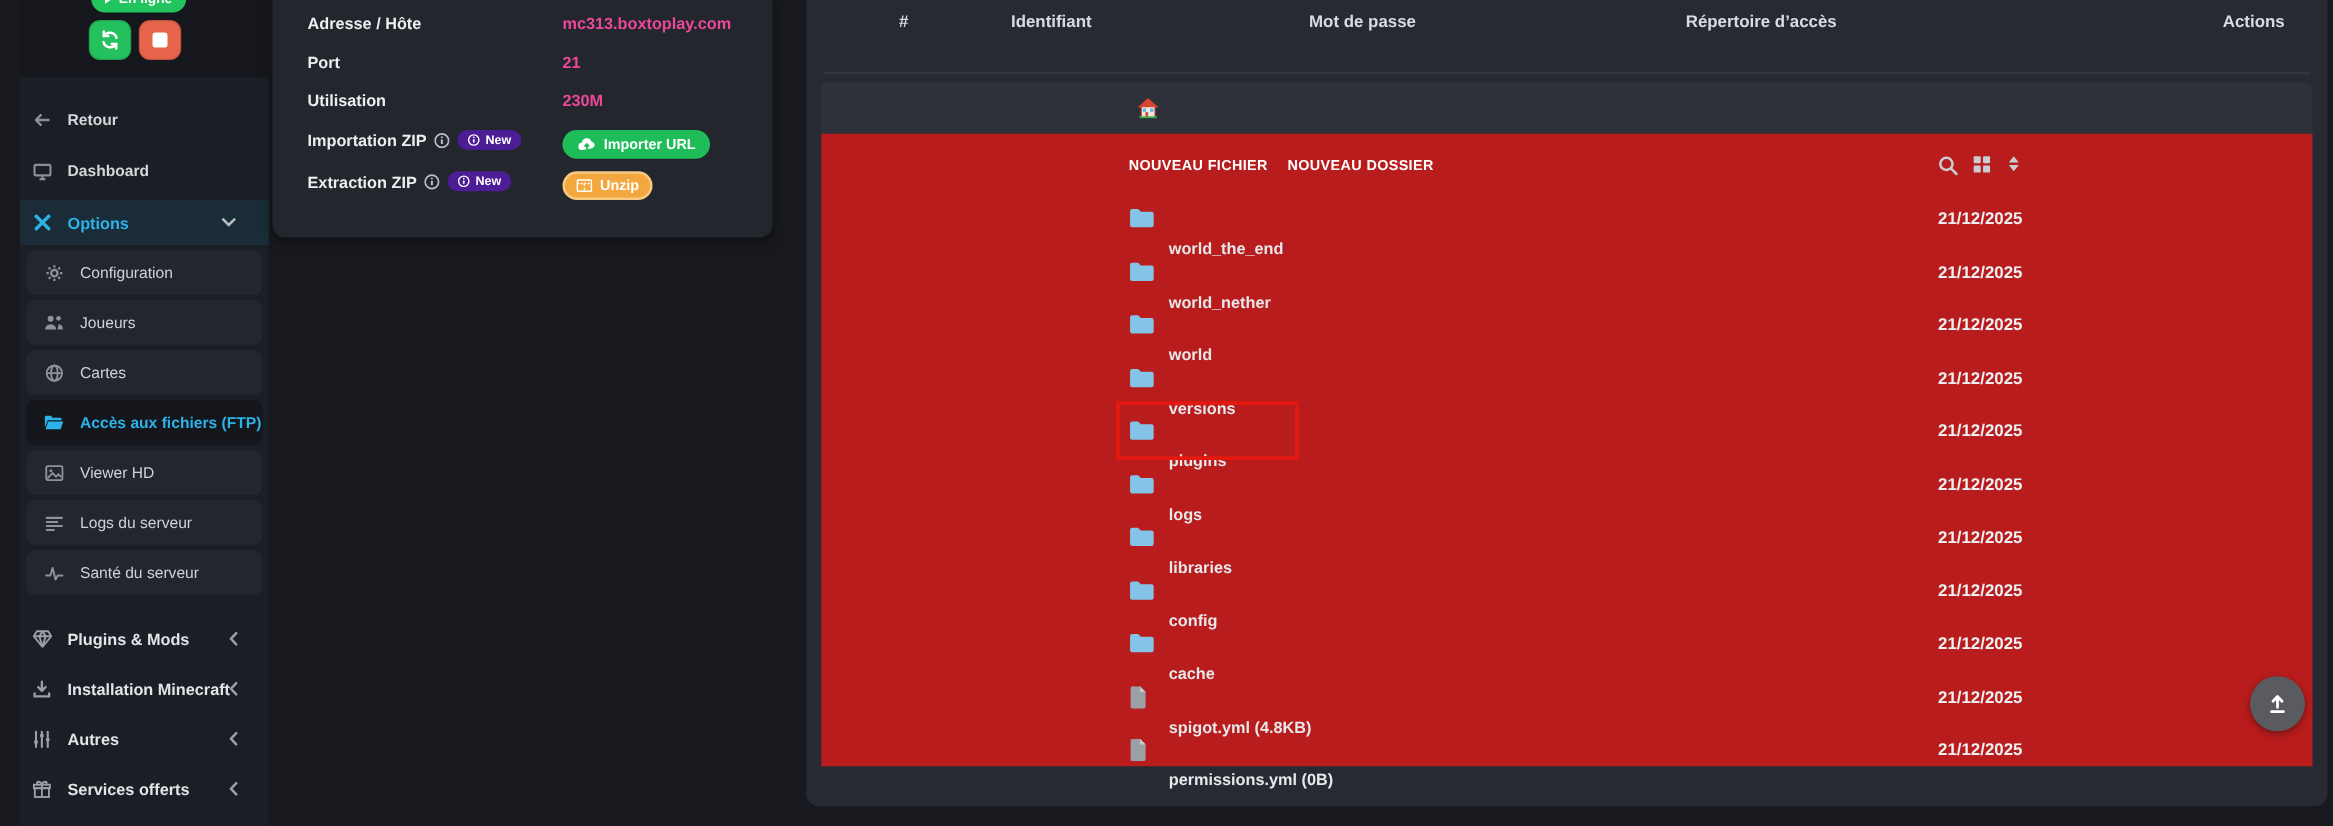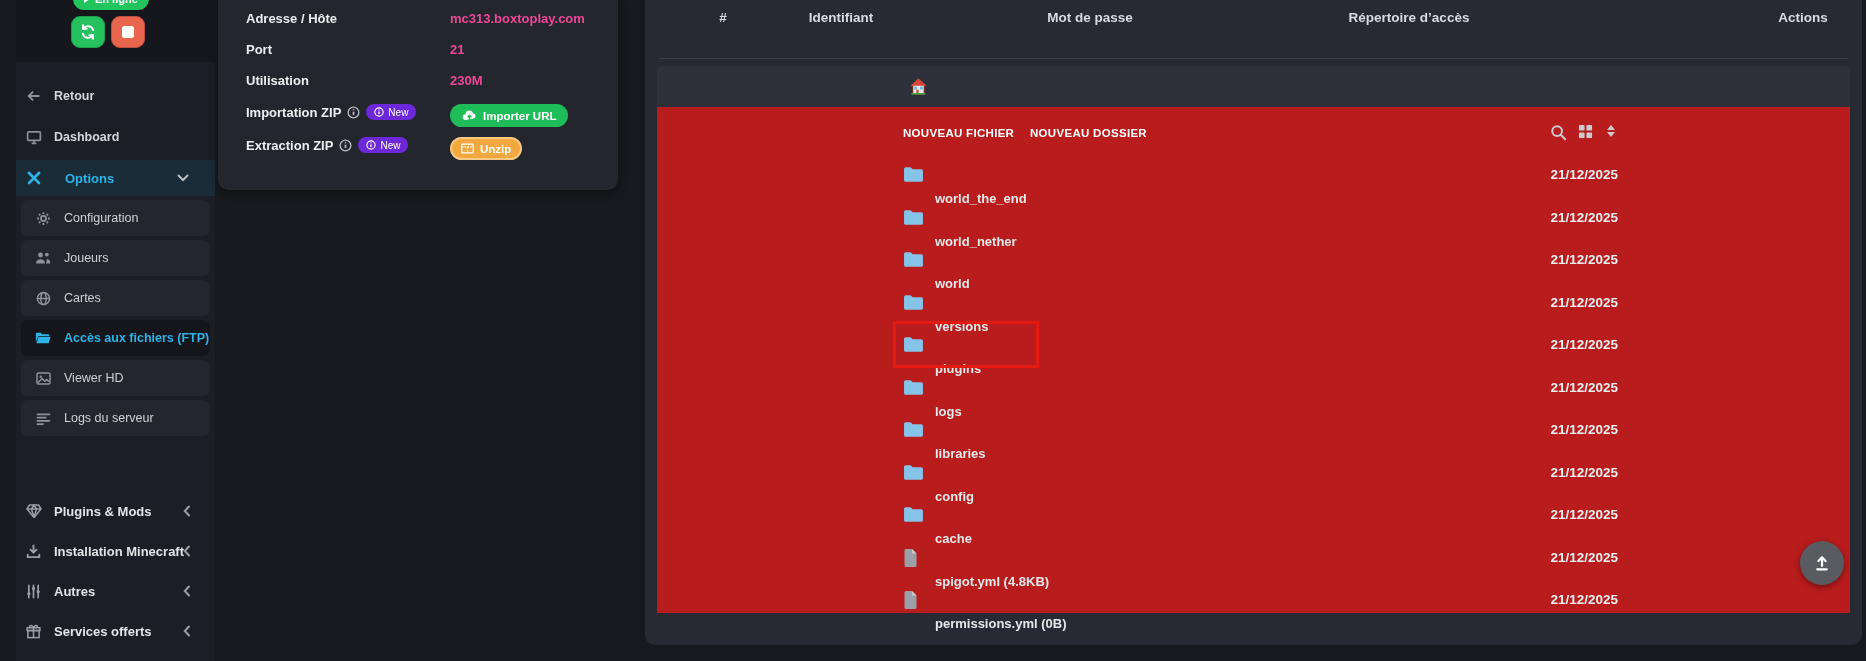--- a/index.html
+++ b/index.html
@@ -15,42 +15,42 @@
     background:#21c45d; color:#fff; font-size:11px; font-weight:bold; display:flex; align-items:center; gap:5px; padding:0 11px; }
   .play-tri { width:0; height:0; border-top:4px solid transparent; border-bottom:4px solid transparent; border-left:6px solid #fff; }
   .sq-btn { position:absolute; top:16px; width:34px; height:32px; border-radius:9px; display:flex; align-items:center; justify-content:center; cursor:pointer; }
   .btn-restart { left:55px; background:#25c15f; border:1px solid #1ca04c; }
   .btn-stop { left:95px; background:#e7654d; border:1px solid #c44f3a; }
   .stop-square { width:12px; height:12px; border-radius:2.5px; background:#fff; }
   .nav-item { position:absolute; left:0; width:199px; height:32px; display:flex; align-items:center; padding-left:9px; gap:12px;
     font-size:12.5px; font-weight:bold; color:#d4d7da; cursor:pointer; }
   .nav-item .nico { width:17px; display:flex; justify-content:center; color:#8b9096; }
   .options-row { position:absolute; left:0; top:160px; width:199px; height:36px; background:#1a2c38;
-    display:flex; align-items:center; padding-left:9px; gap:23px; font-size:13px; font-weight:bold; color:#2cb3e8; cursor:pointer;text-align:center; }
+    display:flex; align-items:center; padding-left:9px; gap:12px; font-size:13px; font-weight:bold; color:#2cb3e8; cursor:pointer;text-align:center; }
   .options-row .nico { width:17px; display:flex; justify-content:center; color:#2cb3e8; }
   .options-row .chev { position:absolute; right:26px; color:#b9bec5; }
   .sub-panel { position:absolute; left:0; top:200px; width:199px; }
   .sub-item { position:relative; margin:0 5px 4px 5px; height:36px; border-radius:7px; background:#23262d;
     display:flex; align-items:center; padding-left:14px; gap:13px; font-size:12.5px; color:#ced1d5; cursor:pointer; }
   .sub-item .nico { width:16px; display:flex; justify-content:center; color:#8e939b; }
   .sub-item.active { background:#14161b; color:#2cb3e8; font-weight:bold; }
   .sub-item.active .nico { color:#2cb3e8; }
   .group-item { position:absolute; left:0; width:199px; height:36px; display:flex; align-items:center; padding-left:9px; gap:12px;
     font-size:13px; font-weight:bold; color:#e2e4e8; cursor:pointer; }
   .group-item .nico { width:17px; display:flex; justify-content:center; color:#9aa0a8; }
   .group-item .chev { position:absolute; right:24px; color:#9aa0a8; }
   
   .info-panel { position:absolute; left:218px; top:-10px; width:400px; height:200px; background:#23262d;
     border-radius:10px; box-shadow:0 3px 8px rgba(0,0,0,.4); }
   .info-row { position:absolute; left:28px; right:16px; height:22px; display:flex; align-items:flex-start; }
   .info-label { width:204px; font-size:13px; font-weight:bold; color:#eceef0; display:flex; align-items:center; gap:6px; }
   .info-value { font-size:13px; font-weight:600; color:#ec4899; }
   .mini-info { color:#b9bec5; display:inline-flex; }
-  .new-badge { display:inline-flex; align-items:center; gap:4px; background:#6d28d9; color:#fff;
-    font-size:10px; font-weight:normal; border-radius:9px; padding:2.5px 8px; }
+  .new-badge { display:inline-flex; align-items:center; gap:4px; background:#4c1d95; color:#fff;
+    font-size:10px; font-weight:bold; border-radius:9px; padding:2.5px 8px; }
   .btn-pill { display:inline-flex; align-items:center; gap:6px; height:23px; border-radius:13px;
     color:#fff; font-size:11.5px; font-weight:bold; padding:0 12px; cursor:pointer; border:none; }
   .btn-import { background:#1fbd59; }
   .btn-unzip { background:#f2a83e; border:2px solid #f7c983; padding:0 9px; }
   
   .main-panel { position:absolute; left:645px; top:-10px; width:1217px; height:655px; background:#272a33; border-radius:10px; }
   .th { position:absolute; font-size:13.5px; font-weight:bold; color:#d8dbdf; top:27px; transform:translate(-50%,-50%); white-space:nowrap; }
   .th-sep { position:absolute; left:14px; right:14px; top:68px; height:1px; background:#3a3e48; }
   .crumb-row { position:absolute; left:12px; right:12px; top:76px; height:41px; background:#2e313a; border-radius:5px 5px 0 0; }
   .home-link { position:absolute; left:253px; top:12px; cursor:pointer; }
@@ -183,20 +183,28 @@
         <span>Viewer HD</span>
       </div>
       <div class="sub-item">
         <span class="nico">
           <svg width="15" height="13" viewBox="0 0 16 14" fill="none" stroke="currentColor" stroke-width="1.8" stroke-linecap="round">
               <path d="M1.5 2.5 h13 M1.5 6 h9 M1.5 9.5 h13 M1.5 13 h6"></path>
             </svg>
         </span>
         <span>Logs du serveur</span>
       </div>
+      <div class="sub-item">
+        <span class="nico">
+          <svg width="15" height="13" viewBox="0 0 16 14" fill="none" stroke="currentColor" stroke-width="1.7" stroke-linecap="round" stroke-linejoin="round">
+              <polyline points="1,9 4.5,9 6.5,2.5 9,12.5 10.8,9 15,9"></polyline>
+            </svg>
+        </span>
+        <span>Santé du serveur</span>
+      </div>
     </div>
 
     <div class="group-item" style="top:493px">
       <span class="nico">
         <svg width="16" height="14" viewBox="0 0 16 14" fill="none" stroke="currentColor" stroke-width="1.5" stroke-linejoin="round">
             <path d="M3.5 1 h9 L15 5 8 13.5 1 5 Z"></path>
             <path d="M1 5 h14 M5.5 5 L8 13.5 L10.5 5 L8 1 Z"></path>
           </svg>
       </span>
       <span>Plugins &amp; Mods</span>

